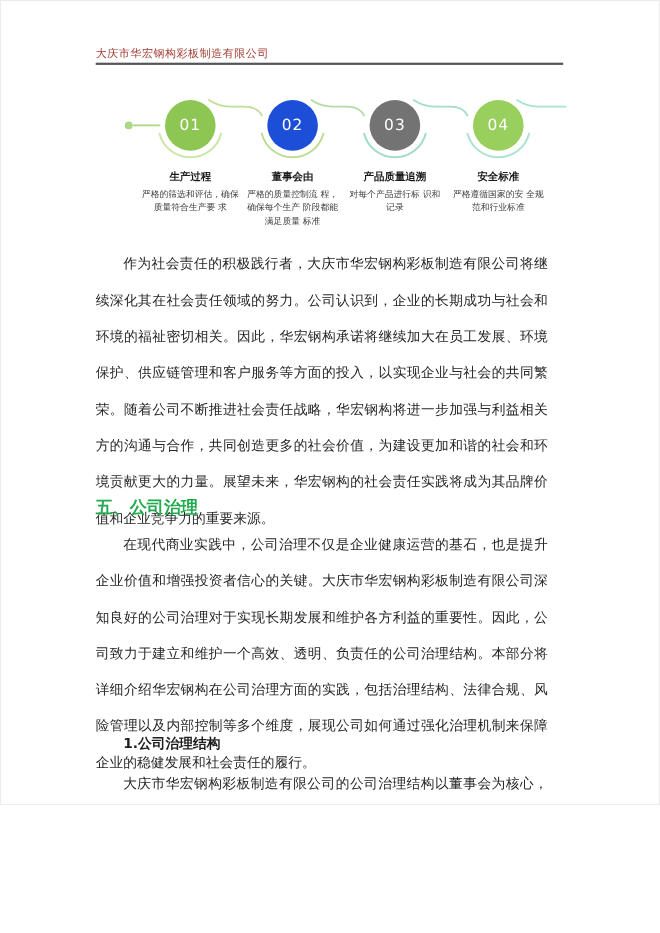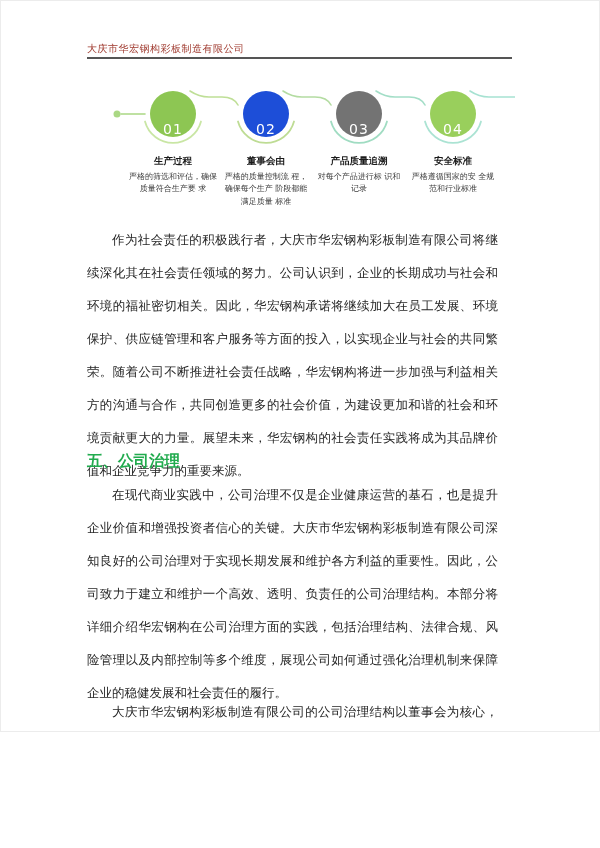--- a/index.html
+++ b/index.html
@@ -24,21 +24,21 @@
   }
   .doc-header-rule{
     position:absolute;left:86px;right:87px;top:56px;
     border-bottom:2px solid #555;
   }
   
   .diagram{position:absolute;left:86px;top:78px;width:428px;height:150px;}
   .diagram svg{position:absolute;left:0;top:0;}
   .step-circle{
     position:absolute;top:12px;width:46px;height:46px;border-radius:50%;
-    display:flex;align-items:flex-end;justify-content:center;
+    display:flex;align-items:center;justify-content:center;
     color:#fff;font-size:14px;letter-spacing:1px;
   }
   .step-circle.c1{left:63px;}
   .step-circle.c2{left:156px;}
   .step-circle.c3{left:249px;}
   .step-circle.c4{left:343px;}
   .step-label{
     position:absolute;top:76px;width:88px;text-align:center;
   }
   .step-label.l1{left:42px;}
@@ -128,20 +128,21 @@
       <div class="step-desc">严格遵循国家的安 全规范和行业标准</div>
     </div>
   </div>
 
   <p class="para p1">作为社会责任的积极践行者，大庆市华宏钢构彩板制造有限公司将继续深化其在社会责任领域的努力。公司认识到，企业的长期成功与社会和环境的福祉密切相关。因此，华宏钢构承诺将继续加大在员工发展、环境保护、供应链管理和客户服务等方面的投入，以实现企业与社会的共同繁荣。随着公司不断推进社会责任战略，华宏钢构将进一步加强与利益相关方的沟通与合作，共同创造更多的社会价值，为建设更加和谐的社会和环境贡献更大的力量。展望未来，华宏钢构的社会责任实践将成为其品牌价值和企业竞争力的重要来源。</p>
 
   <h2 class="section-heading">五、公司治理</h2>
 
   <p class="para p2">在现代商业实践中，公司治理不仅是企业健康运营的基石，也是提升企业价值和增强投资者信心的关键。大庆市华宏钢构彩板制造有限公司深知良好的公司治理对于实现长期发展和维护各方利益的重要性。因此，公司致力于建立和维护一个高效、透明、负责任的公司治理结构。本部分将详细介绍华宏钢构在公司治理方面的实践，包括治理结构、法律合规、风险管理以及内部控制等多个维度，展现公司如何通过强化治理机制来保障企业的稳健发展和社会责任的履行。</p>
 
+  <h3 class="subsection-heading">1.公司治理结构</h3>
 
   <p class="para p3">大庆市华宏钢构彩板制造有限公司的公司治理结构以董事会为核心，致力于打造一个高效、透明的决策体系。董事会由 3 名成员组成，其中包含 1 名独立</p>
 
   <div class="footer">
     <span>25</span>
   </div>
 
 </div>
 
 </body></html>

